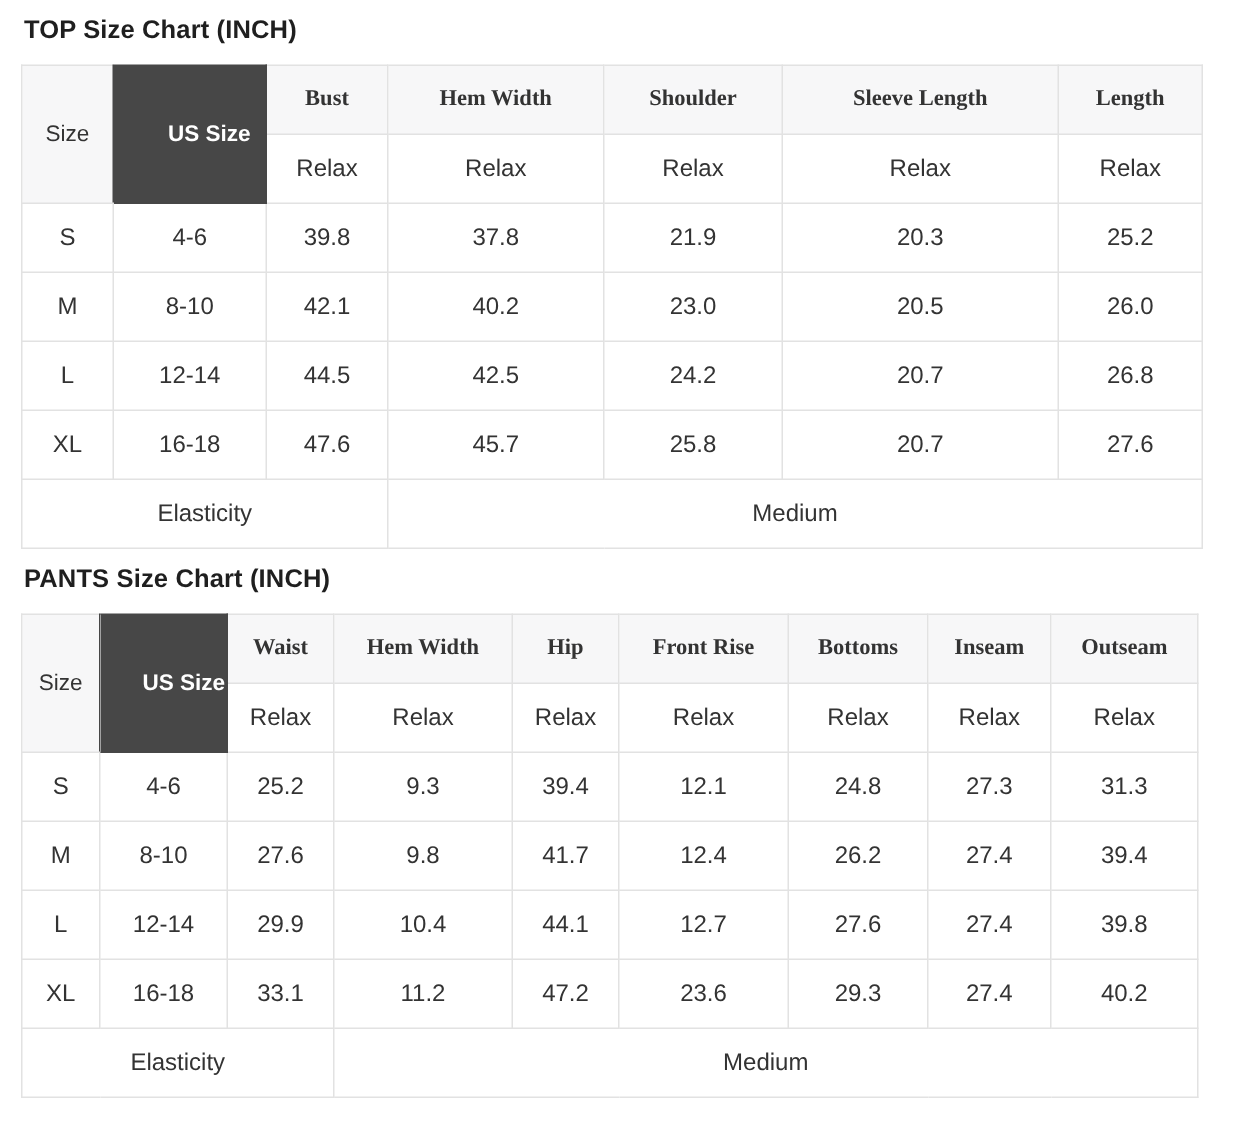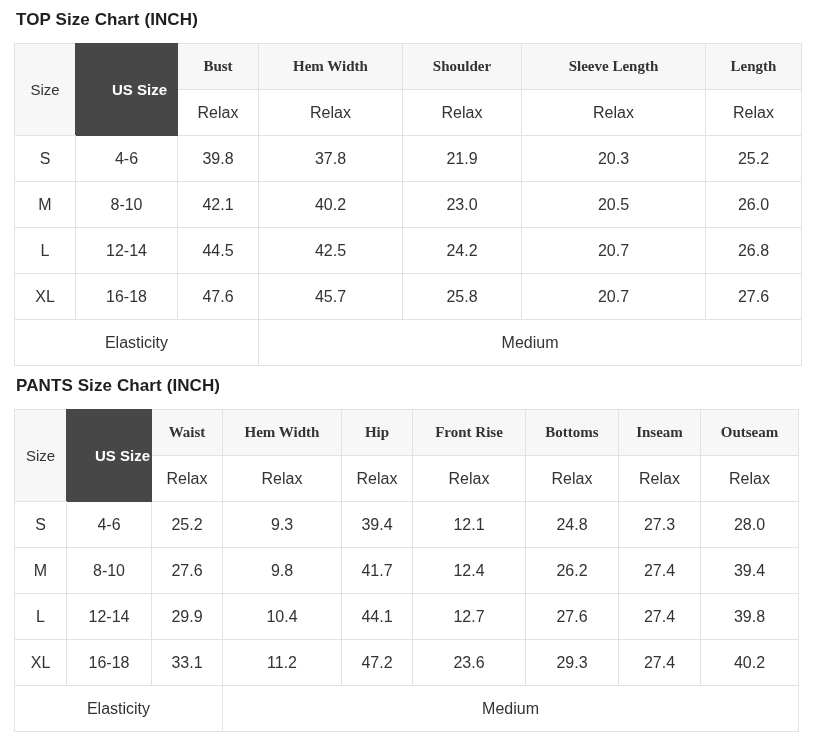--- a/index.html
+++ b/index.html
@@ -174,21 +174,21 @@
       </tr>
       <tr>
         <td>S</td>
         <td>4-6</td>
         <td>25.2</td>
         <td>9.3</td>
         <td>39.4</td>
         <td>12.1</td>
         <td>24.8</td>
         <td>27.3</td>
-        <td>28.0</td>
+        <td>31.3</td>
       </tr>
       <tr>
         <td>M</td>
         <td>8-10</td>
         <td>27.6</td>
         <td>9.8</td>
         <td>41.7</td>
         <td>12.4</td>
         <td>26.2</td>
         <td>27.4</td>

